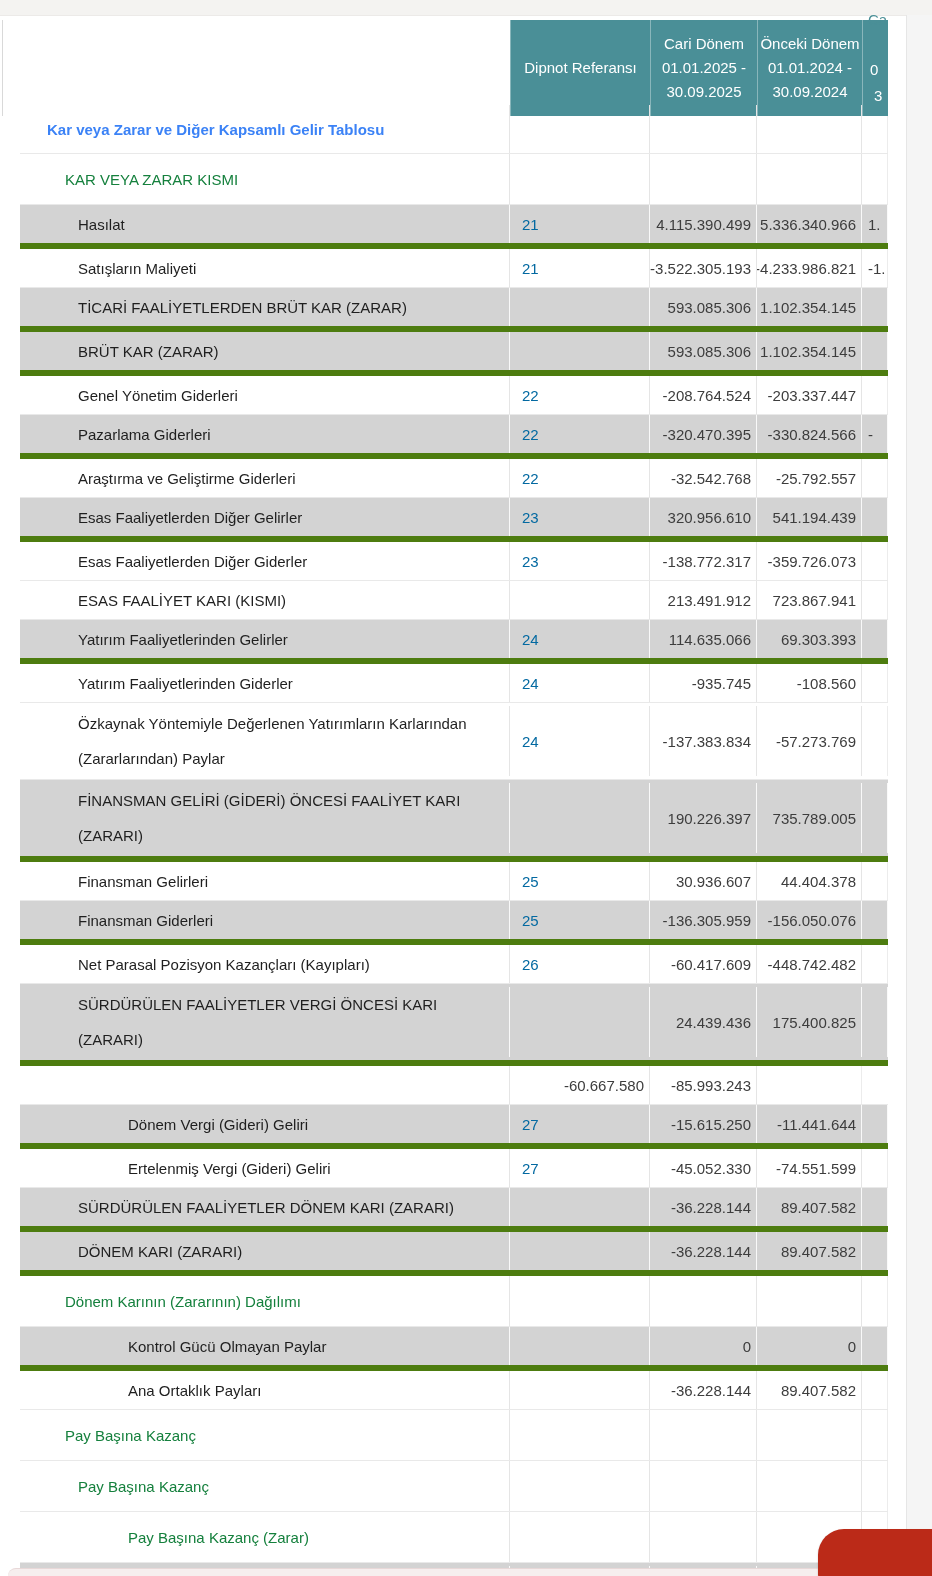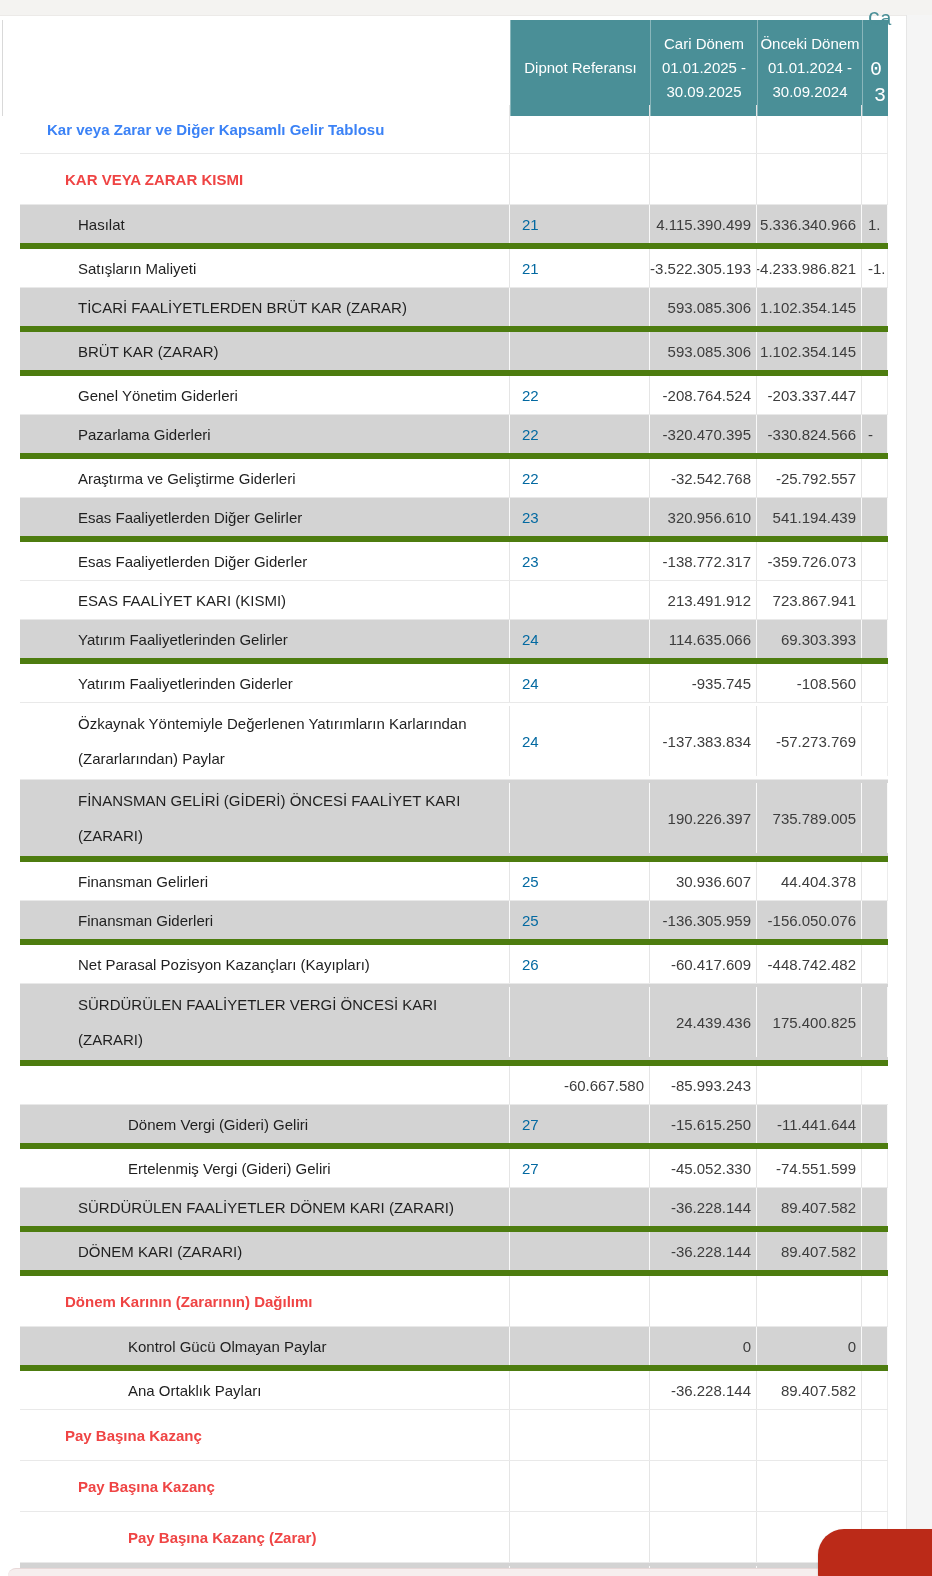--- a/index.html
+++ b/index.html
@@ -12,21 +12,21 @@
   .top-strip{position:absolute;left:0;top:0;width:932px;height:15px;background:#f4f3f1;border-bottom:1px solid #eceae8;}
   .right-gutter{position:absolute;left:906px;top:15px;width:26px;height:1561px;background:#f5f5f5;border-left:1px solid #e6e6e6;}
 
   .table-region{position:absolute;left:0;top:20px;width:910px;}
 
   
   .thead{display:grid;grid-template-columns:508px 140px 107px 105px 26px;margin-left:2px;height:85px;}
   .th{background:#4a8f97;color:#ffffff;font-size:15px;line-height:24px;display:flex;align-items:center;justify-content:center;text-align:center;white-space:pre-line;border-left:1px solid rgba(255,255,255,.35);}
   .th.empty{background:transparent;border-left:1px solid #d9d9d9;}
   .th.clipped{position:relative;overflow:visible;border-left:1px solid rgba(255,255,255,.35);display:block;}
-  .th.clipped .frag{position:absolute;font-size:20px;font-family:Liberation Mono, monospace;}
+  .th.clipped .frag{position:absolute;font-size:15px;}
   .th.clipped .frag.f0{top:-12px;left:5px;color:#4a8f97;}
   .th.clipped .frag.f1{top:38px;left:7px;color:#fff;}
   .th.clipped .frag.f2{top:64px;left:11px;color:#fff;}
 
   
   .tbody{margin-left:20px;width:868px;}
   .row{display:grid;grid-template-columns:490px 140px 107px 105px 26px;background:#ffffff;border-bottom:1px solid #e9e9e9;min-height:38px;}
   .row.shaded{background:#d3d3d3;border-bottom:6px solid #4d7c0f;}
   .cell{display:flex;align-items:center;font-size:15px;color:#1f1f1f;border-right:1px solid #e5e5e5;overflow:hidden;}
   .row.shaded .cell{border-right-color:rgba(255,255,255,.85);}
@@ -37,21 +37,21 @@
 
   .ind0{padding-left:27px;}
   .ind1{padding-left:45px;}
   .ind2{padding-left:58px;}
   .ind3{padding-left:108px;}
   .ind4{padding-left:99px;}
 
   .t-title{min-height:48px;}
   .t-title .label{color:#3b82f6;font-weight:bold;}
   .t-section{min-height:50px;}
-  .t-section .label{color:#ef4444;font-weight:bold;}
+  .t-section .label{color:#15803d;font-weight:normal;}
   .row.wrap{padding:3px 0;}
 
   .bottom-bar{position:absolute;left:8px;top:1568px;width:924px;height:8px;background:#f6eeee;border-top:1px solid #e8d8d8;border-radius:8px 0 0 0;}
   .fab{position:absolute;left:818px;top:1529px;width:150px;height:70px;background:#bb2a18;border-radius:26px;box-shadow:0 1px 2px rgba(0,0,0,.2);}
 </style>
 </head>
 <body>
 
 <div class="top-strip"></div>
 <div class="right-gutter"></div>

